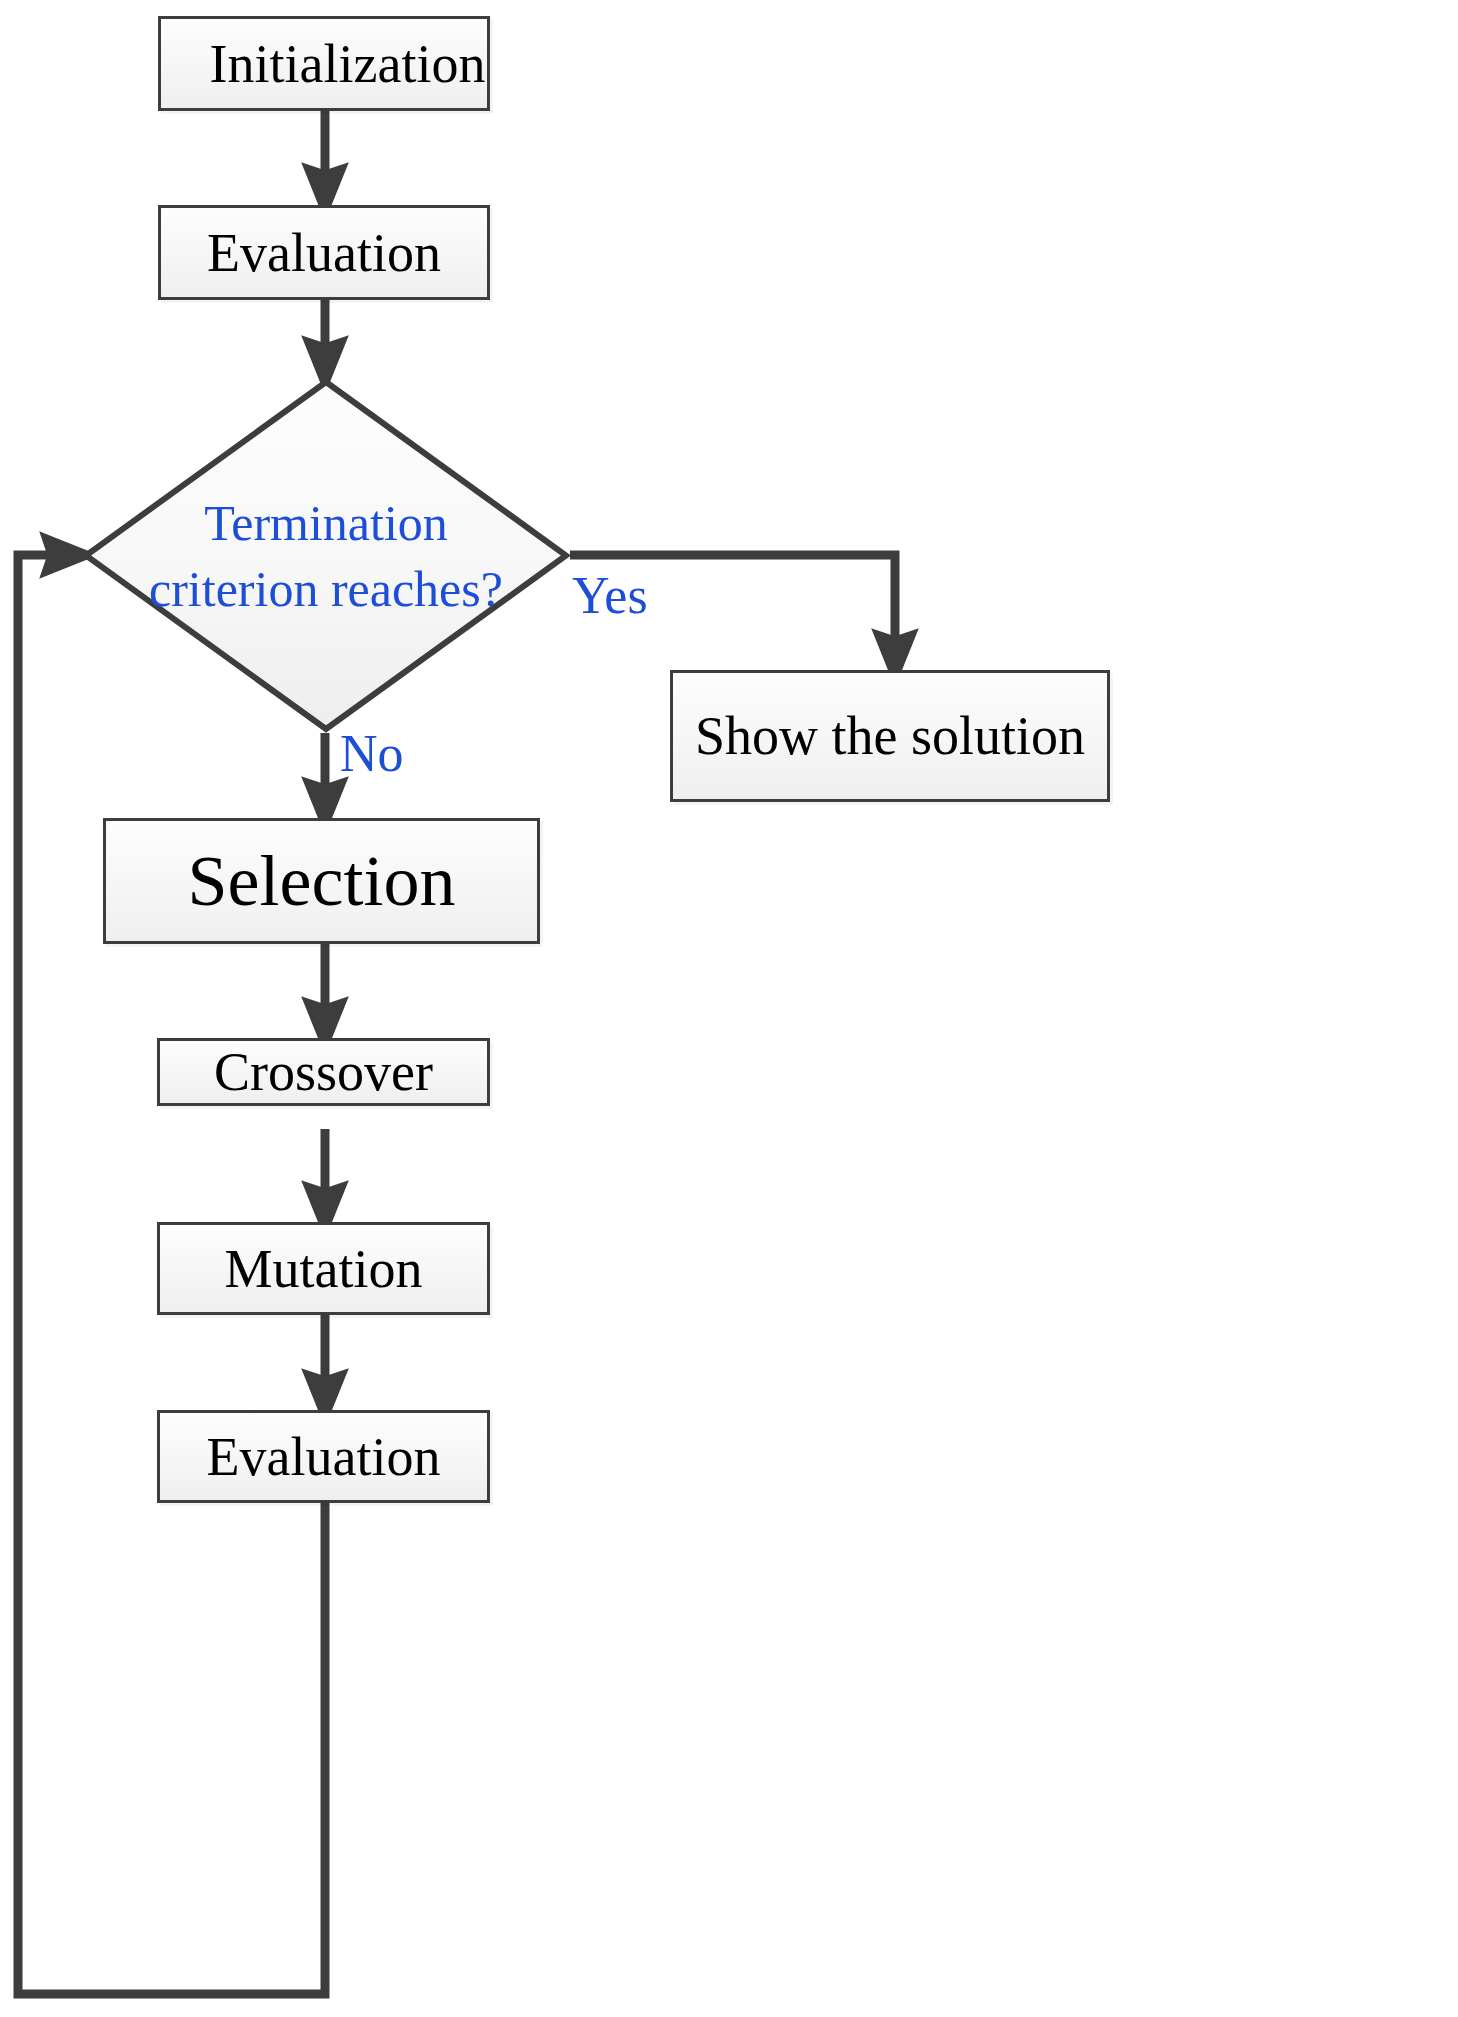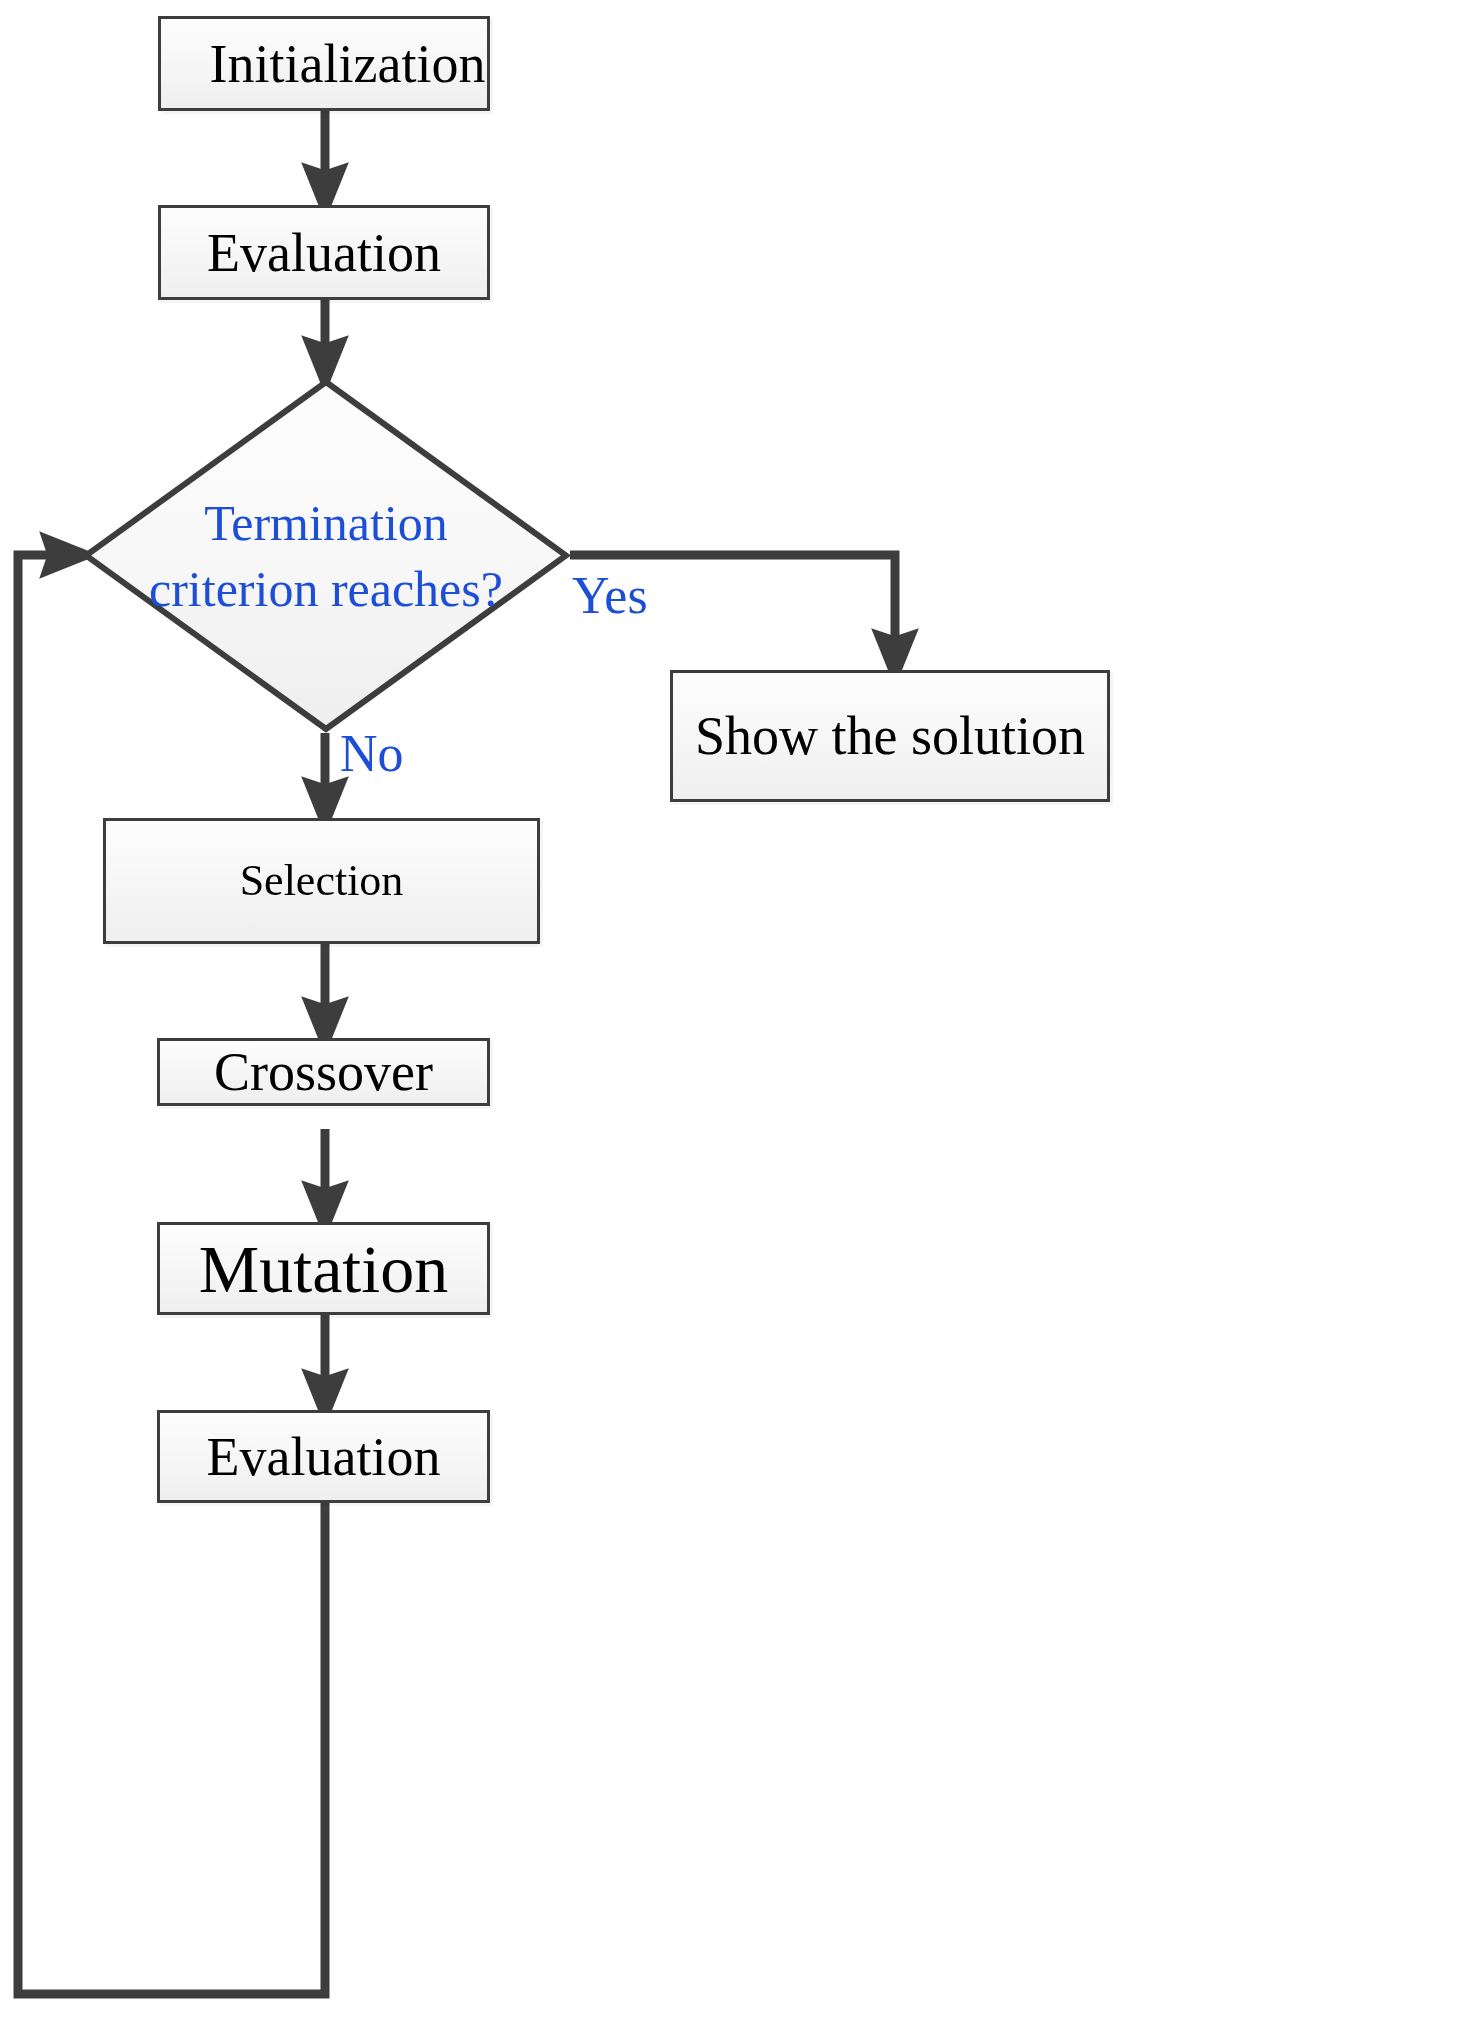--- a/index.html
+++ b/index.html
@@ -11,23 +11,23 @@
         background:linear-gradient(180deg,#fdfdfd 0%,#f7f7f7 45%,#efefef 100%);
         display:flex;align-items:center;justify-content:center;
         color:#000;line-height:1;
         box-shadow:3px 3px 0 rgba(0,0,0,0.045);}
   .node span{display:block;white-space:nowrap;}
 
   
   #n-init      {left:158px; top:16px;   width:332px; height:95px;  font-size:54px;padding-left:47px;}
   #n-eval1     {left:158px; top:205px;  width:332px; height:95px;  font-size:54px;}
   #n-show      {left:670px; top:670px;  width:440px; height:132px; font-size:54px;}
-  #n-selection {left:103px; top:818px;  width:437px; height:126px; font-size:44px;}
+  #n-selection {left:103px; top:818px;  width:437px; height:126px; font-size:72px;}
   #n-crossover {left:157px; top:1038px; width:333px; height:68px;  font-size:54px;}
-  #n-mutation  {left:157px; top:1222px; width:333px; height:93px;  font-size:68px;}
+  #n-mutation  {left:157px; top:1222px; width:333px; height:93px;  font-size:54px;}
   #n-eval2     {left:157px; top:1410px; width:333px; height:93px;  font-size:54px;}
 
   
   #n-decision{position:absolute;left:82px;top:378px;width:488px;height:355px;}
   #n-decision .dia-shape{position:absolute;inset:0;}
   #n-decision .dia-label{position:absolute;inset:0;display:flex;flex-direction:column;
         align-items:center;justify-content:center;font-size:50px;line-height:1.32;
         color:#1d4ed8;text-align:center;}
 
   

